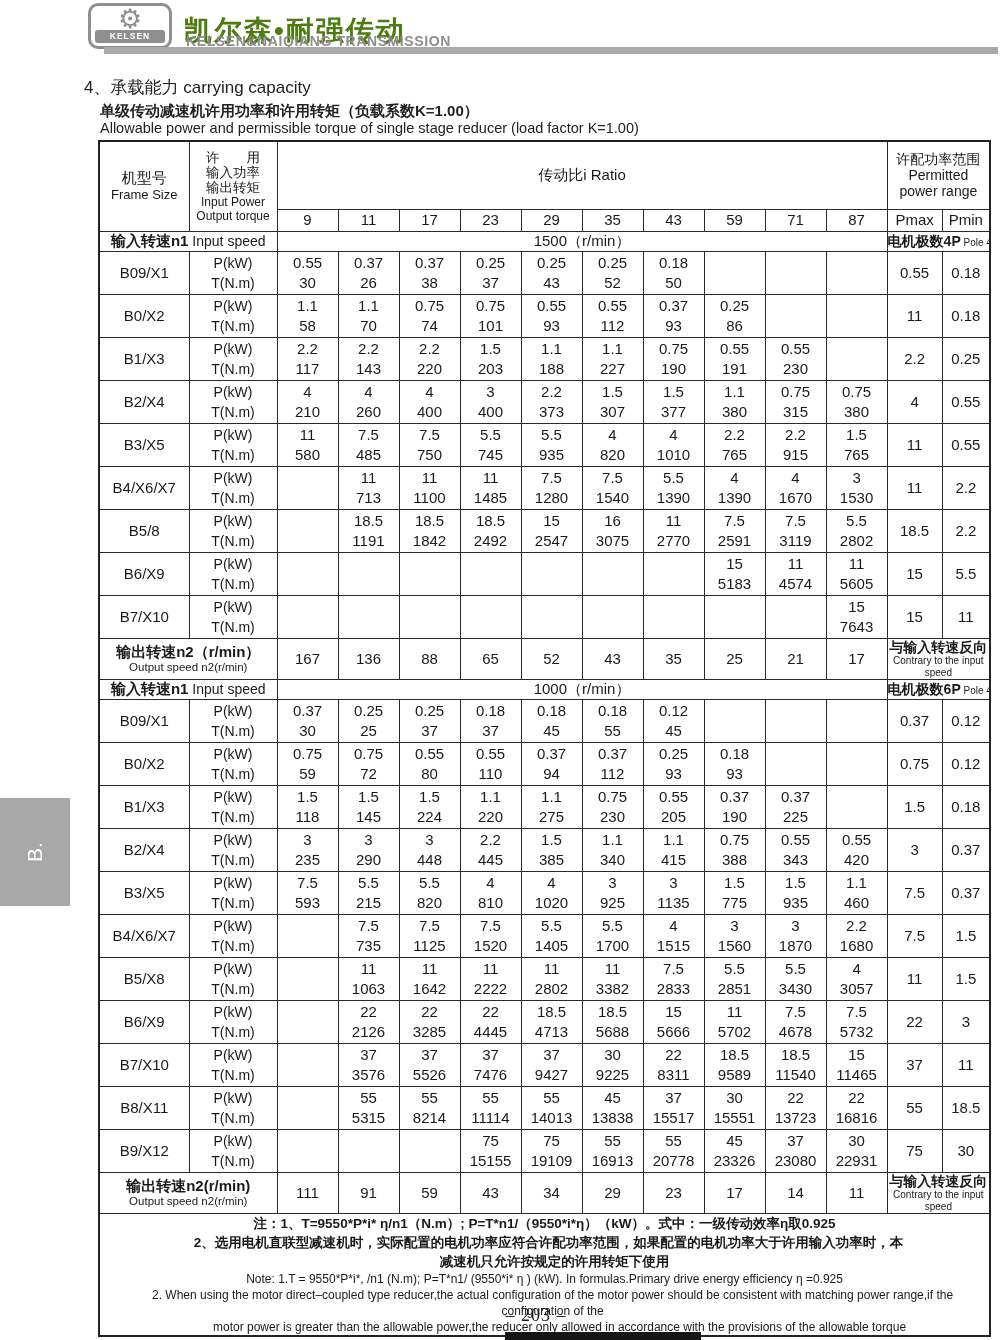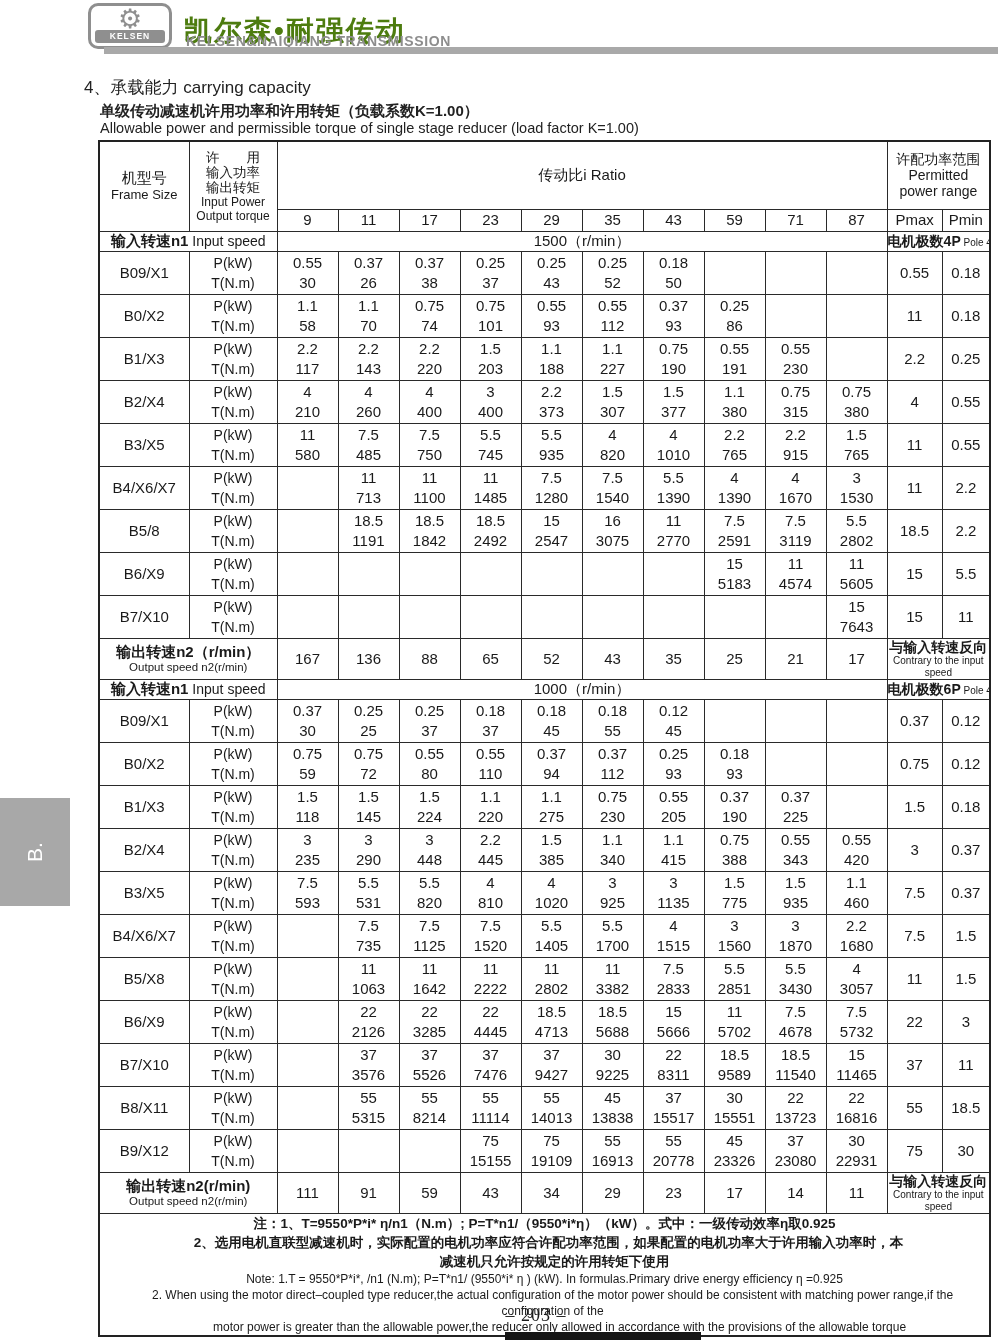--- a/index.html
+++ b/index.html
@@ -831,21 +831,21 @@
         <td class="spec">
           <div class="sline">P(kW)</div>
           <div class="sline">T(N.m)</div>
         </td>
         <td class="pt">
           <div class="pv">7.5</div>
           <div class="tv">593</div>
         </td>
         <td class="pt">
           <div class="pv">5.5</div>
-          <div class="tv">531</div>
+          <div class="tv">215</div>
         </td>
         <td class="pt">
           <div class="pv">5.5</div>
           <div class="tv">820</div>
         </td>
         <td class="pt">
           <div class="pv">4</div>
           <div class="tv">810</div>
         </td>
         <td class="pt">

